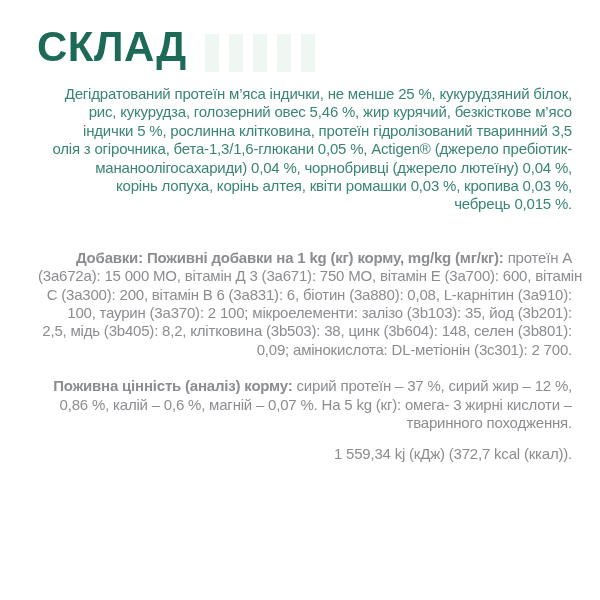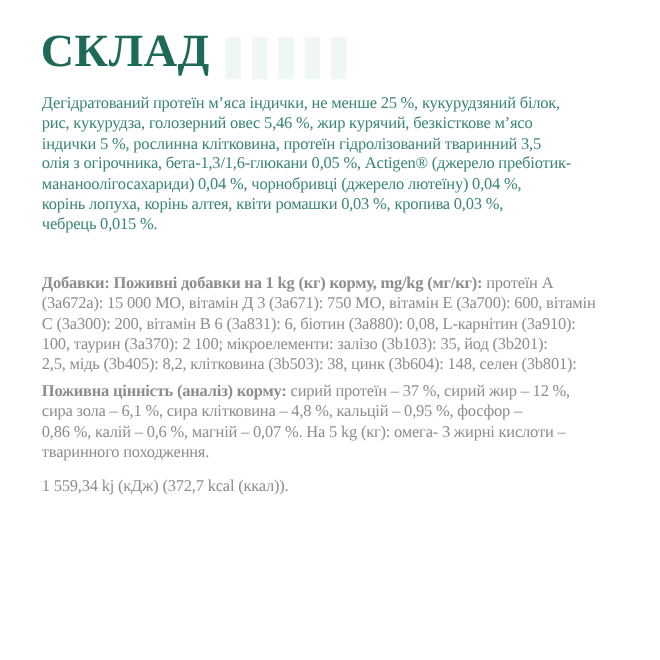--- a/index.html
+++ b/index.html
@@ -1,21 +1,21 @@
 <!DOCTYPE html>
 <html style="--c-background: #ffffff; --c-title: #1d6a58; --c-ingredients: #3a8574; --c-additives: #8b8d90; --c-stripe: #eef7f1;"><head>
 <meta charset="utf-8">
 <style>
   html, body { margin: 0; padding: 0; }
   .page {
     position: relative;
     width: 600px;
     height: 600px;
     background: var(--c-background, #ffffff);
-    font-family: Liberation Serif, serif;
+    font-family: Liberation Sans, sans-serif;
     overflow: hidden;
   }
   .stripes {
     position: absolute;
     left: 205px;
     top: 34px;
     height: 38px;
     display: flex;
     gap: 10px;
   }
@@ -33,32 +33,33 @@
     line-height: 46px;
     font-weight: 700;
     letter-spacing: 0.5px;
     color: var(--c-title, #1d6a58);
   }
   .content {
     position: absolute;
     left: 38px;
     top: 85px;
     width: 534px;
+    text-align: right;
   }
   .para {
     font-size: 15px;
     line-height: 18.4px;
     letter-spacing: -0.2px;
   }
   .para .line { white-space: nowrap; }
   .para .b { font-weight: 700; }
   .para.teal { color: var(--c-ingredients, #3a8574); }
   .para.gray { color: var(--c-additives, #8b8d90); }
   .para.p2 { margin-top: 35px; }
-  .para.p3 { margin-top: 6px; }
+  .para.p3 { margin-top: 18px; }
   .para.p4 { margin-top: 12px; }
 </style>
 </head>
 <body>
 
 <div class="page">
   <div class="stripes" id="stripes">
       <div class="stripe"></div>
       <div class="stripe"></div>
       <div class="stripe"></div>
@@ -75,24 +76,24 @@
         <div class="line"><span>мананоолігосахариди) 0,04 %, чорнобривці (джерело лютеїну) 0,04 %,</span></div>
         <div class="line"><span>корінь лопуха, корінь алтея, квіти ромашки 0,03 %, кропива 0,03 %,</span></div>
         <div class="line"><span>чебрець 0,015 %.</span></div>
       </div>
     <div class="para gray p2">
         <div class="line"><span class="b">Добавки: Поживні добавки на 1 kg (кг) корму, mg/kg (мг/кг):</span><span> протеїн А</span></div>
         <div class="line"><span>(3а672а): 15 000 МО, вітамін Д 3 (3а671): 750 МО, вітамін Е (3а700): 600, вітамін</span></div>
         <div class="line"><span>С (3а300): 200, вітамін В 6 (3а831): 6, біотин (3а880): 0,08, L-карнітин (3а910):</span></div>
         <div class="line"><span>100, таурин (3а370): 2 100; мікроелементи: залізо (3b103): 35, йод (3b201):</span></div>
         <div class="line"><span>2,5, мідь (3b405): 8,2, клітковина (3b503): 38, цинк (3b604): 148, селен (3b801):</span></div>
+        <div class="line"><span>0,09; амінокислота: DL-метіонін (3с301): 2 700.</span></div>
       </div>
     <div class="para gray p3">
         <div class="line"><span class="b">Поживна цінність (аналіз) корму:</span><span> сирий протеїн – 37 %, сирий жир – 12 %,</span></div>
-        <div class="line"><span>сира зола – 6,1 %, сира клітковина – 4,8 %, кальцій – 0,95 %, фосфор –</span></div>
         <div class="line"><span>0,86 %, калій – 0,6 %, магній – 0,07 %. На 5 kg (кг): омега- 3 жирні кислоти –</span></div>
         <div class="line"><span>тваринного походження.</span></div>
       </div>
     <div class="para gray p4">
         <div class="line"><span>1 559,34 kj (кДж) (372,7 kcal (ккал)).</span></div>
       </div>
   </div>
 </div>
 
 </body></html>

